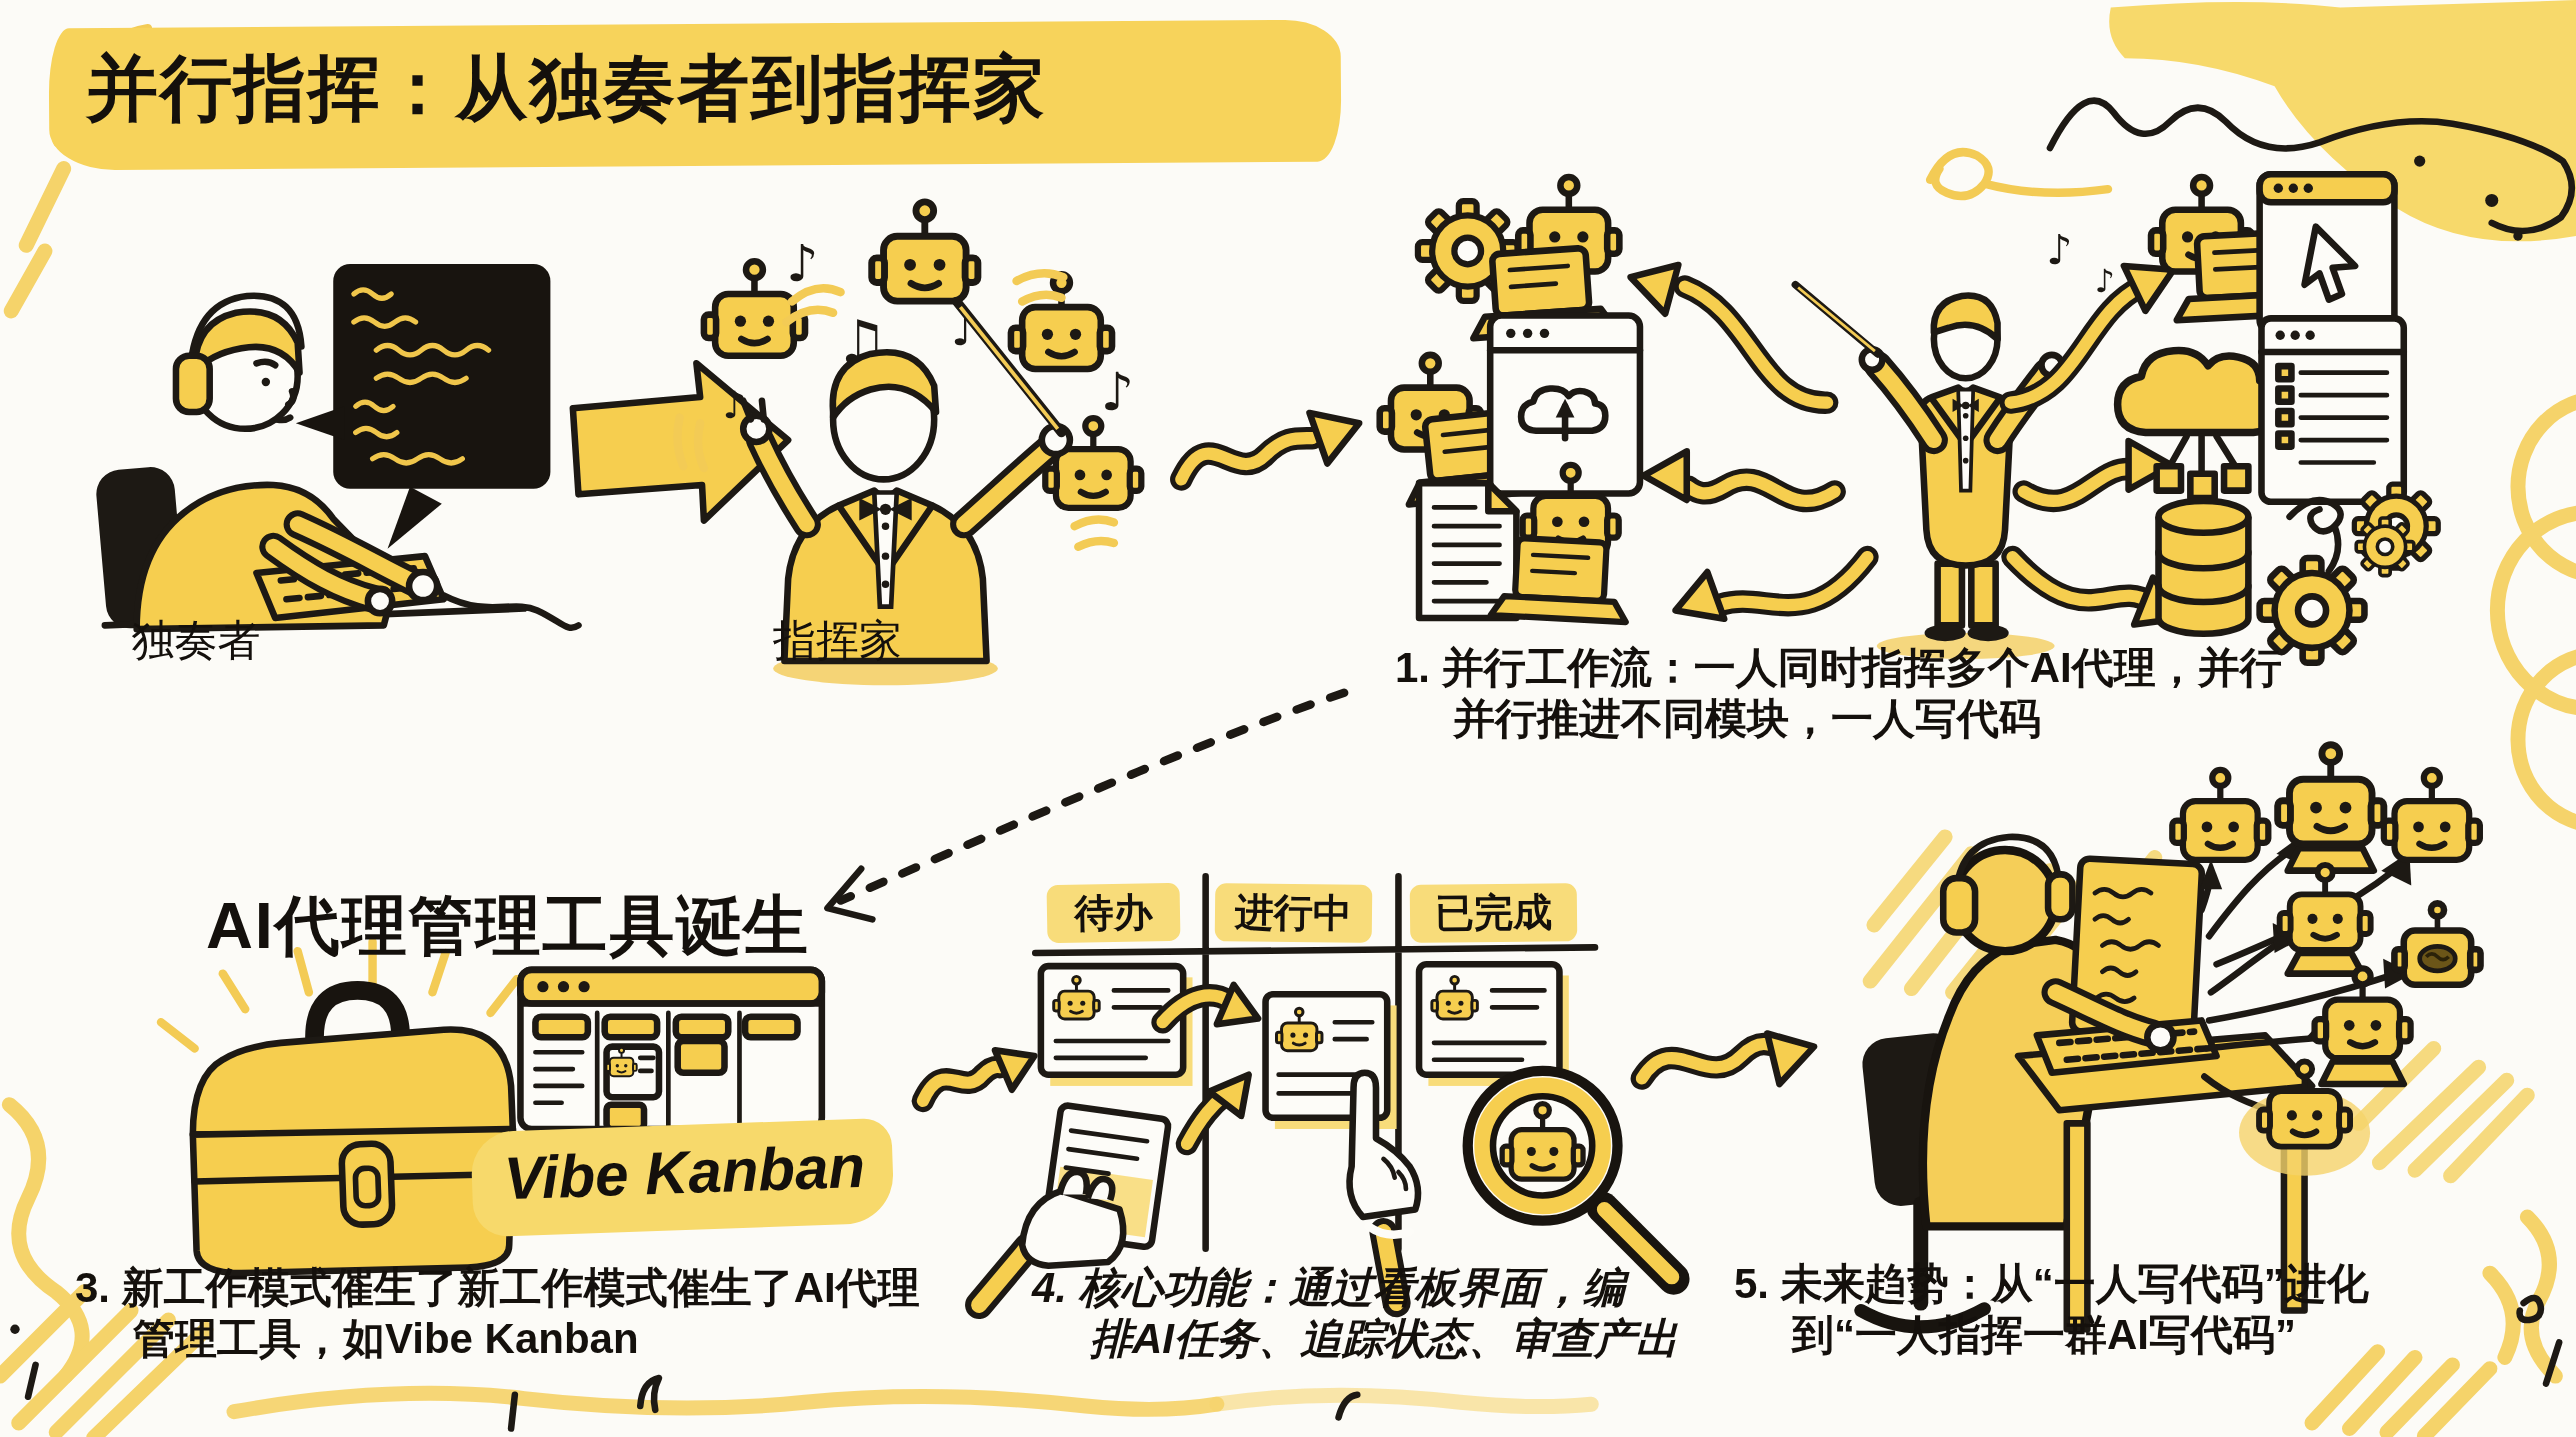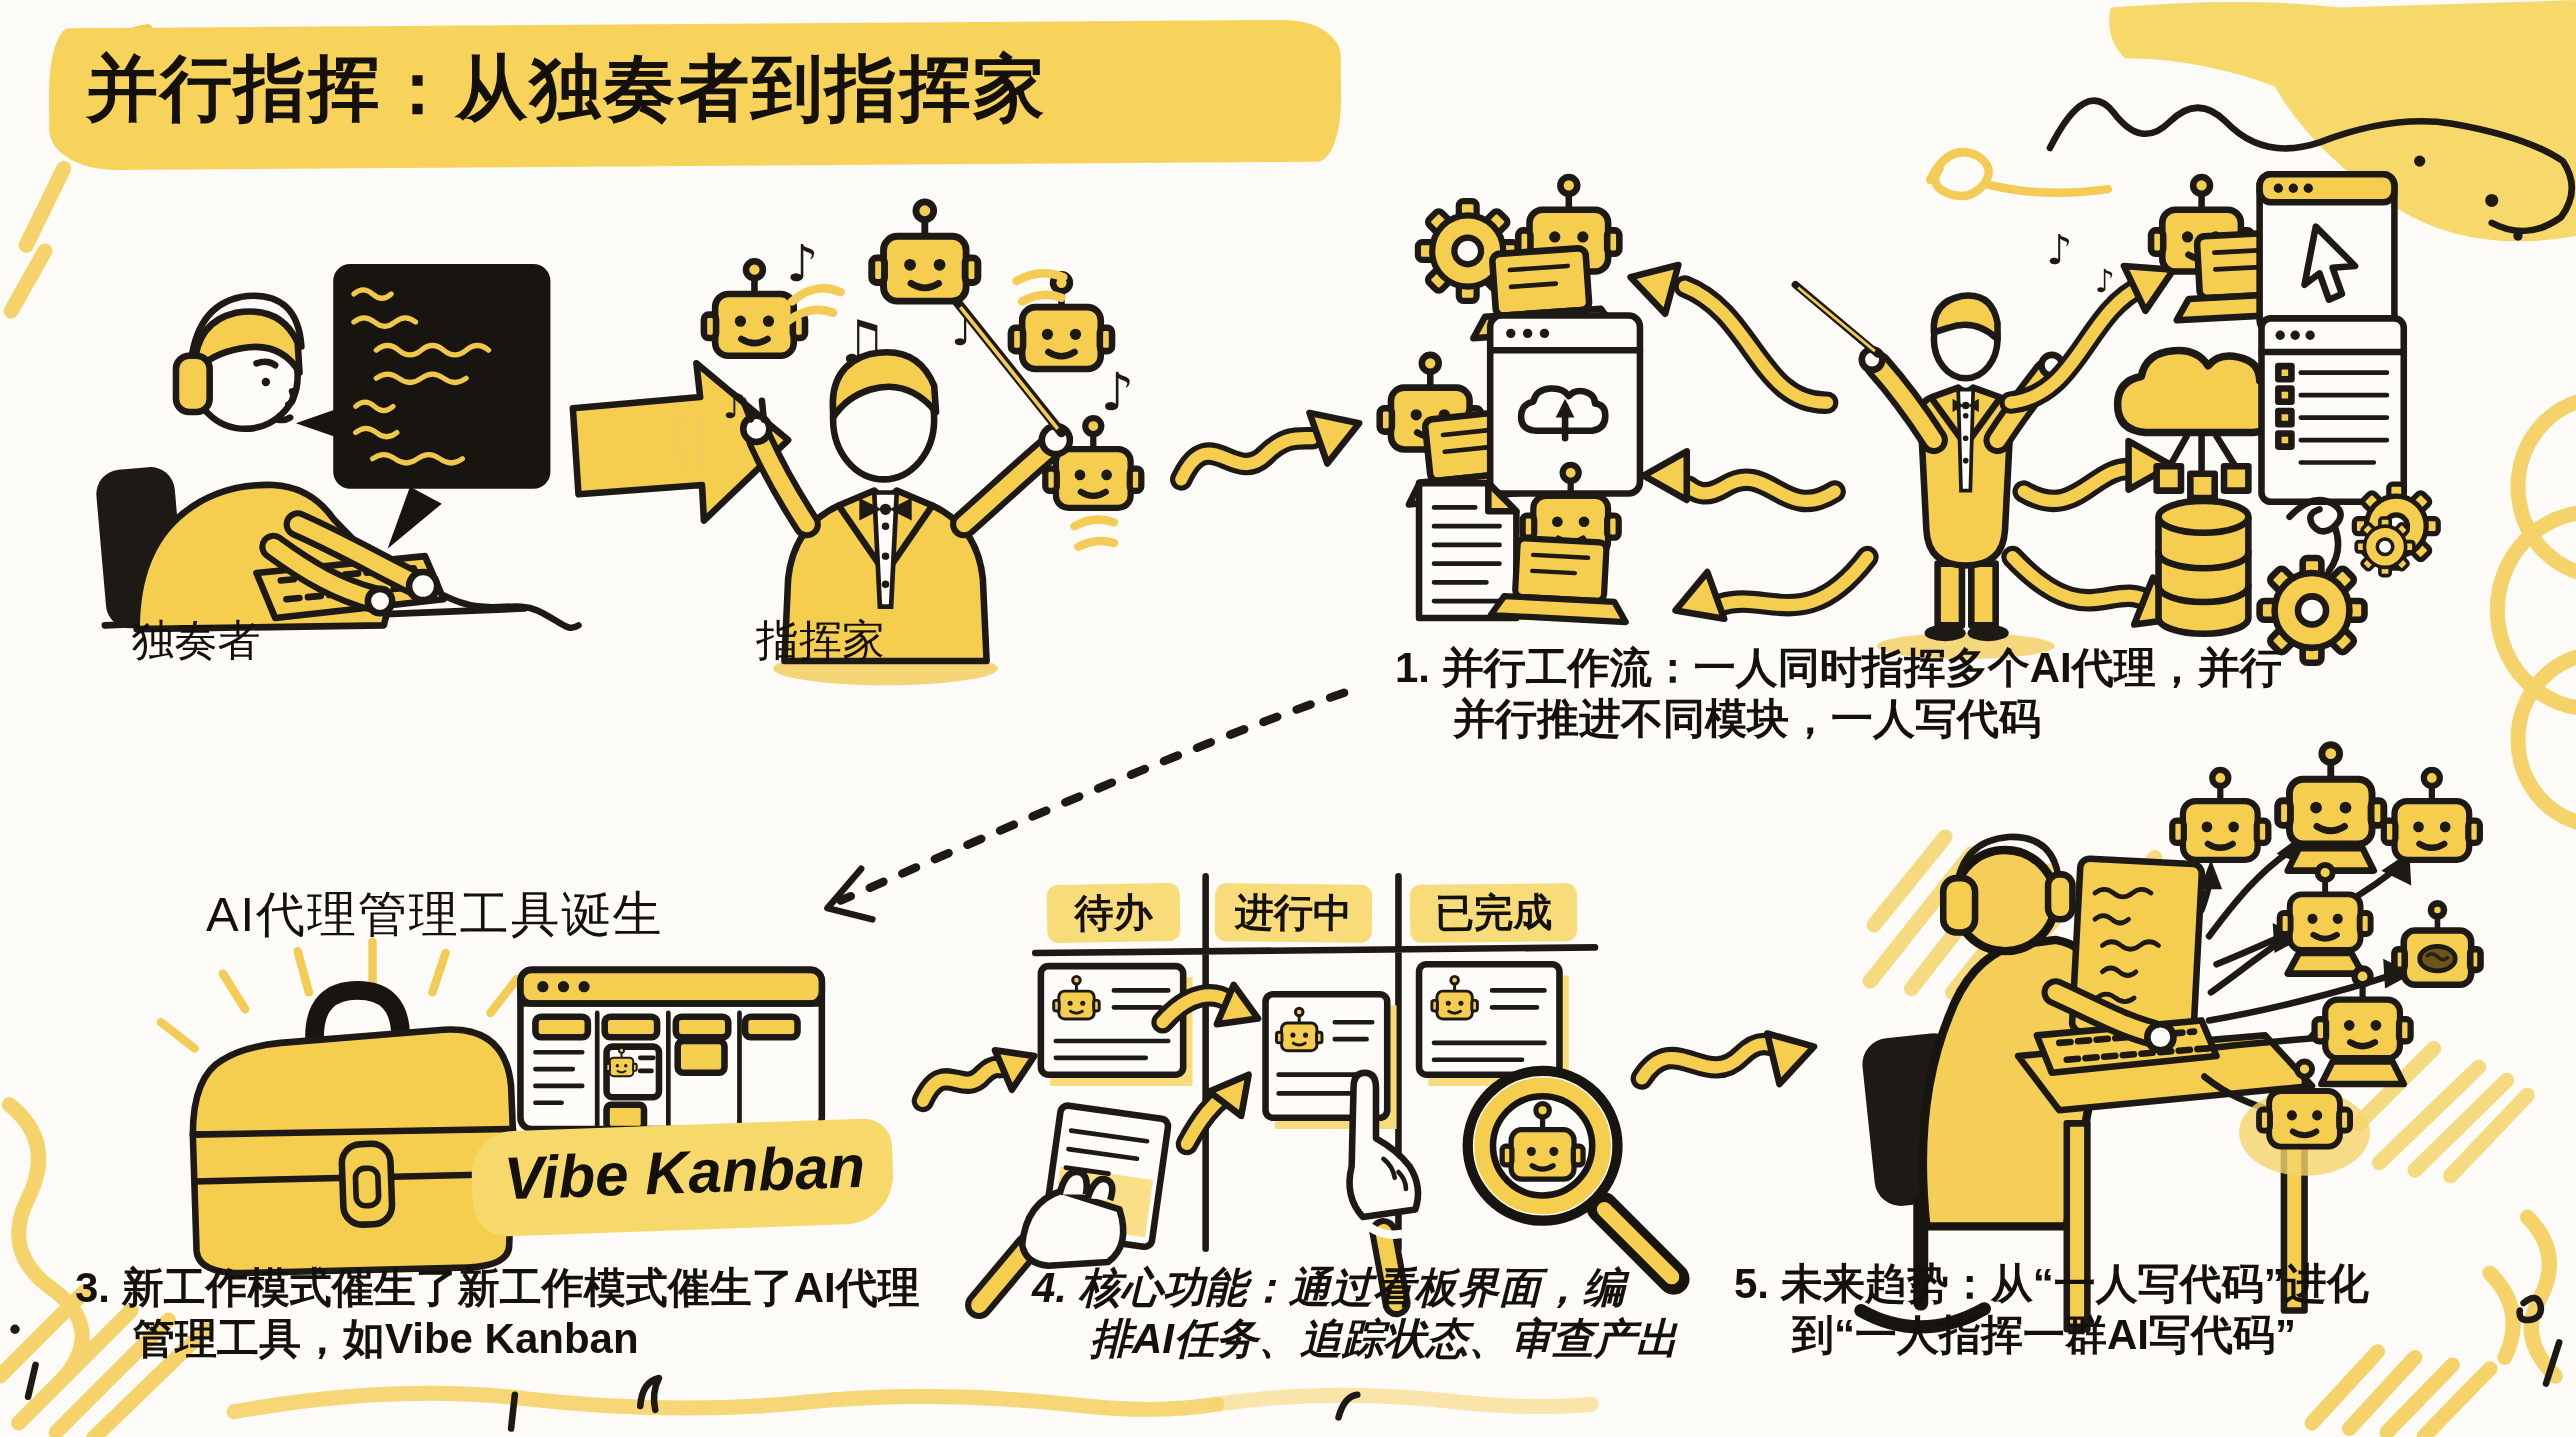--- a/index.html
+++ b/index.html
@@ -5,21 +5,21 @@
   html,body{margin:0;padding:0;background:#ffffff;}
   .canvas{position:relative;width:2576px;height:1438px;background:#FCFBF7;overflow:hidden;
           font-family:"Liberation Sans","DejaVu Sans",sans-serif;color:#14100c;}
   .txt{position:absolute;z-index:3;color:#14100c;}
   .title-bg{position:absolute;left:49px;top:24px;width:1292px;height:142px;background:#F7D35B;
             border-radius:20.6px 56px 24px 66px / 66px 37px 62px 41px;transform:rotate(-.4deg);z-index:2;}
   .title{left:86px;top:41px;width:1236px;font-size:72px;font-weight:700;letter-spacing:1.9px;}
   .lbl{font-size:43px;font-weight:400;text-align:center;}
   .cap{font-size:42px;font-weight:700;line-height:51px;white-space:nowrap;}
   .cap .l2{display:block;padding-left:58px;}
-  .h3{font-size:49px;font-weight:400;letter-spacing:1.9px;}
+  .h3{font-size:65px;font-weight:700;letter-spacing:1.9px;}
   .chip{position:absolute;background:#F8DC7A;border-radius:11.2px;display:flex;align-items:center;
         justify-content:center;font-size:39px;font-weight:700;z-index:3;}
   .vibe-bg{position:absolute;left:472px;top:1125px;width:421px;height:105px;background:#F7D96B;
            border-radius:43px 28px 49px 34px;transform:rotate(-2deg);z-index:2;}
   .vibe{left:483px;top:1138px;width:403px;text-align:center;font-size:60px;font-weight:700;
         font-style:italic;transform:rotate(-2deg);}
   svg{position:absolute;left:0;top:0;z-index:1;}
   .yf{fill:#F6CE4F;stroke:#1d1914;stroke-width:7;stroke-linejoin:round}
   .wf{fill:#FDFCF8;stroke:#1d1914;stroke-width:7;stroke-linejoin:round}
   .ln{fill:none;stroke:#1d1914;stroke-width:7;stroke-linecap:round;stroke-linejoin:round}
@@ -498,21 +498,21 @@
     <use href="#sym-robot" transform="translate(2524,1100) scale(.95)"></use>
     <ellipse cx="2462" cy="1210" rx="70" ry="46" fill="#F5D36A" opacity=".8"></ellipse>
     <use href="#sym-robot" transform="translate(2462,1196) scale(.9)"></use>
   </g>
 </svg>
 
 <div class="title-bg"></div>
 <div class="txt title">并行指挥：从独奏者到指挥家</div>
 
 <div class="txt lbl" style="left:112px;top:612px;width:168px;">独奏者</div>
-<div class="txt lbl" style="left:741px;top:612px;width:159px;">指挥家</div>
+<div class="txt lbl" style="left:758px;top:612px;width:159px;">指挥家</div>
 
 
 <div class="txt cap" style="left:1395px;top:642px;">
   <span>1. 并行工作流：一人同时指挥多个AI代理，并行</span>
   <span class="l2">并行推进不同模块，一人写代码</span>
 </div>
 
 <div class="txt h3" style="left:206px;top:882px;">AI代理管理工具诞生</div>
 
 <div class="vibe-bg"></div>

